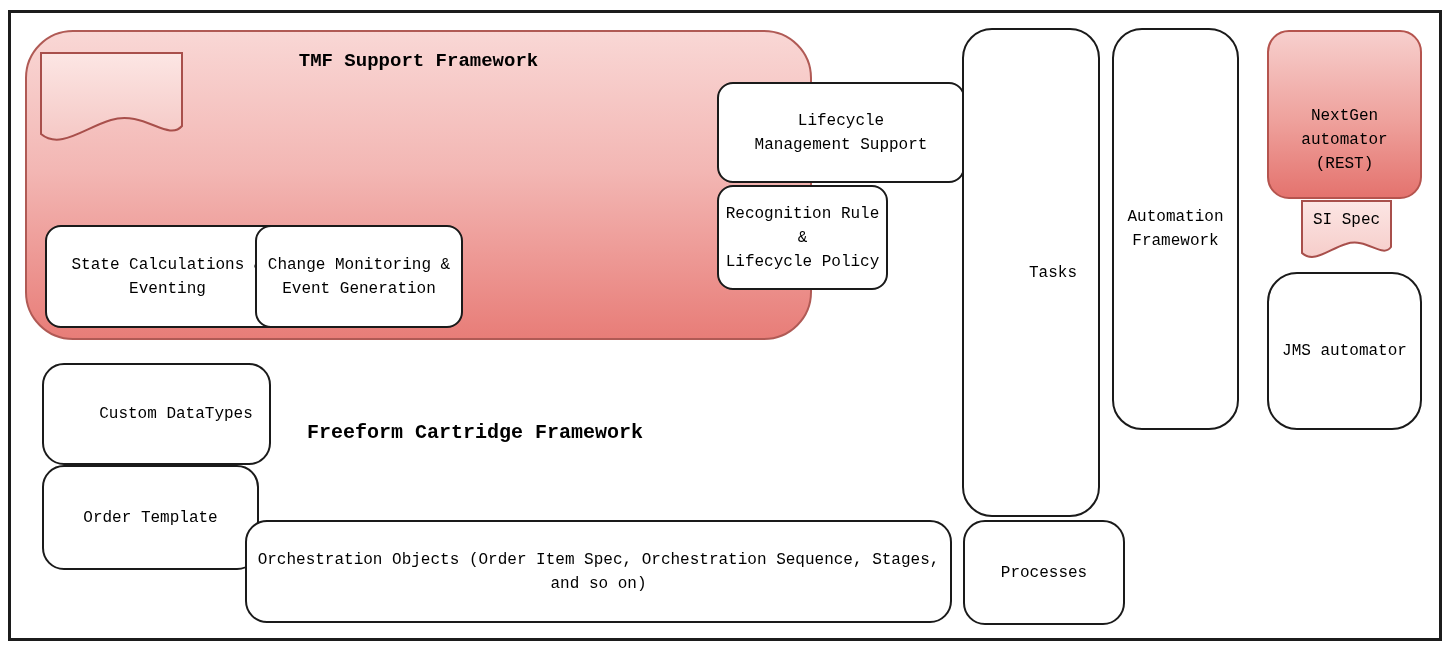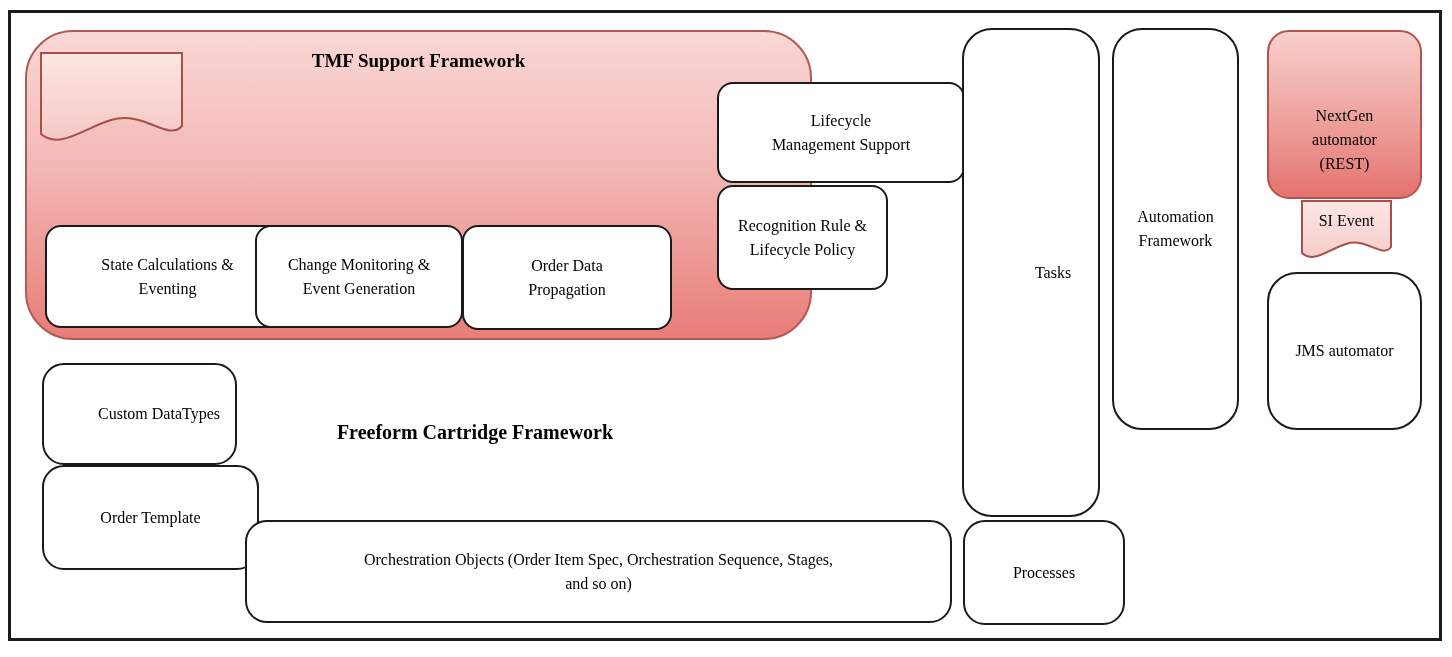--- a/index.html
+++ b/index.html
@@ -1,18 +1,18 @@
 <!DOCTYPE html>
 <html><head>
 <meta charset="utf-8">
 <style>
   html,body{margin:0;padding:0;background:#ffffff;}
   #stage{
     position:relative;width:1452px;height:657px;background:#ffffff;
-    font-family:Liberation Serif, serif;color:#000000;overflow:hidden;
+    font-family:Liberation Mono, monospace;color:#000000;overflow:hidden;
   }
   .outer-frame{
     position:absolute;left:8px;top:10px;width:1434px;height:631px;
     border:3px solid #1c1c1c;box-sizing:border-box;background:#ffffff;
   }
   .tmf-container{
     position:absolute;left:25px;top:30px;width:787px;height:310px;
     border-radius:48px;border:2px solid #b05a55;box-sizing:border-box;
     background:linear-gradient(to bottom,#f9d7d5 0%,#f3b7b4 45%,#e87d78 100%);
   }
@@ -72,36 +72,32 @@
   </div>
 
   <div class="wbox r16" style="left:45px;top:225px;width:245px;height:103px;">
     <span>State Calculations &amp;
 Eventing</span>
   </div>
   <div class="wbox r16" style="left:255px;top:225px;width:208px;height:103px;">
     <span>Change Monitoring &amp;
 Event Generation</span>
   </div>
-  <div class="wbox r16" style="left:462px;top:225px;width:210px;height:105px;">
-    <span>Order Data
-Propagation</span>
-  </div>
   <div class="wbox r16" style="left:717px;top:82px;width:248px;height:101px;">
     <span>Lifecycle
 Management Support</span>
   </div>
   <div class="wbox r16" style="left:717px;top:185px;width:171px;height:105px;">
     <span>Recognition Rule &amp;
 Lifecycle Policy</span>
   </div>
 
   <div class="freeform-title">Freeform Cartridge Framework</div>
 
-  <div class="wbox r22" style="left:42px;top:363px;width:195px;height:102px;padding-left:39px;">
+  <div class="wbox r22" style="left:42px;top:363px;width:229px;height:102px;padding-left:39px;">
     <span>Custom DataTypes</span>
   </div>
   <div class="wbox r22" style="left:42px;top:465px;width:217px;height:105px;">
     <span>Order Template</span>
   </div>
   <div class="wbox r22" style="left:245px;top:520px;width:707px;height:103px;">
     <span>Orchestration Objects (Order Item Spec, Orchestration Sequence, Stages,
 and so on)</span>
   </div>
 
@@ -124,21 +120,21 @@
     <div class="doc" style="left:32px;top:168px;width:91px;height:62px;">
       <svg viewBox="0 0 91 62" preserveAspectRatio="none">
         <defs>
           <linearGradient id="docg2" x1="0" y1="0" x2="0" y2="1">
             <stop offset="0" stop-color="#fce6e4"></stop>
             <stop offset="1" stop-color="#f6cdca"></stop>
           </linearGradient>
         </defs>
         <path d="M1,1 L90,1 L90,47 C 81,59 66,37 45,44 C 28,49 13,64 1,53 Z" fill="url(#docg2)" stroke="#a84f4b" stroke-width="2"></path>
       </svg>
-      <div class="doc-label" style="top:9px;">SI Event</div>
+      <div class="doc-label" style="top:9px;">SI Spec</div>
     </div>
   </div>
 
   <div class="wbox r30" style="left:1267px;top:272px;width:155px;height:158px;">
     <span>JMS automator</span>
   </div>
 
 </div>
 
 </body></html>

